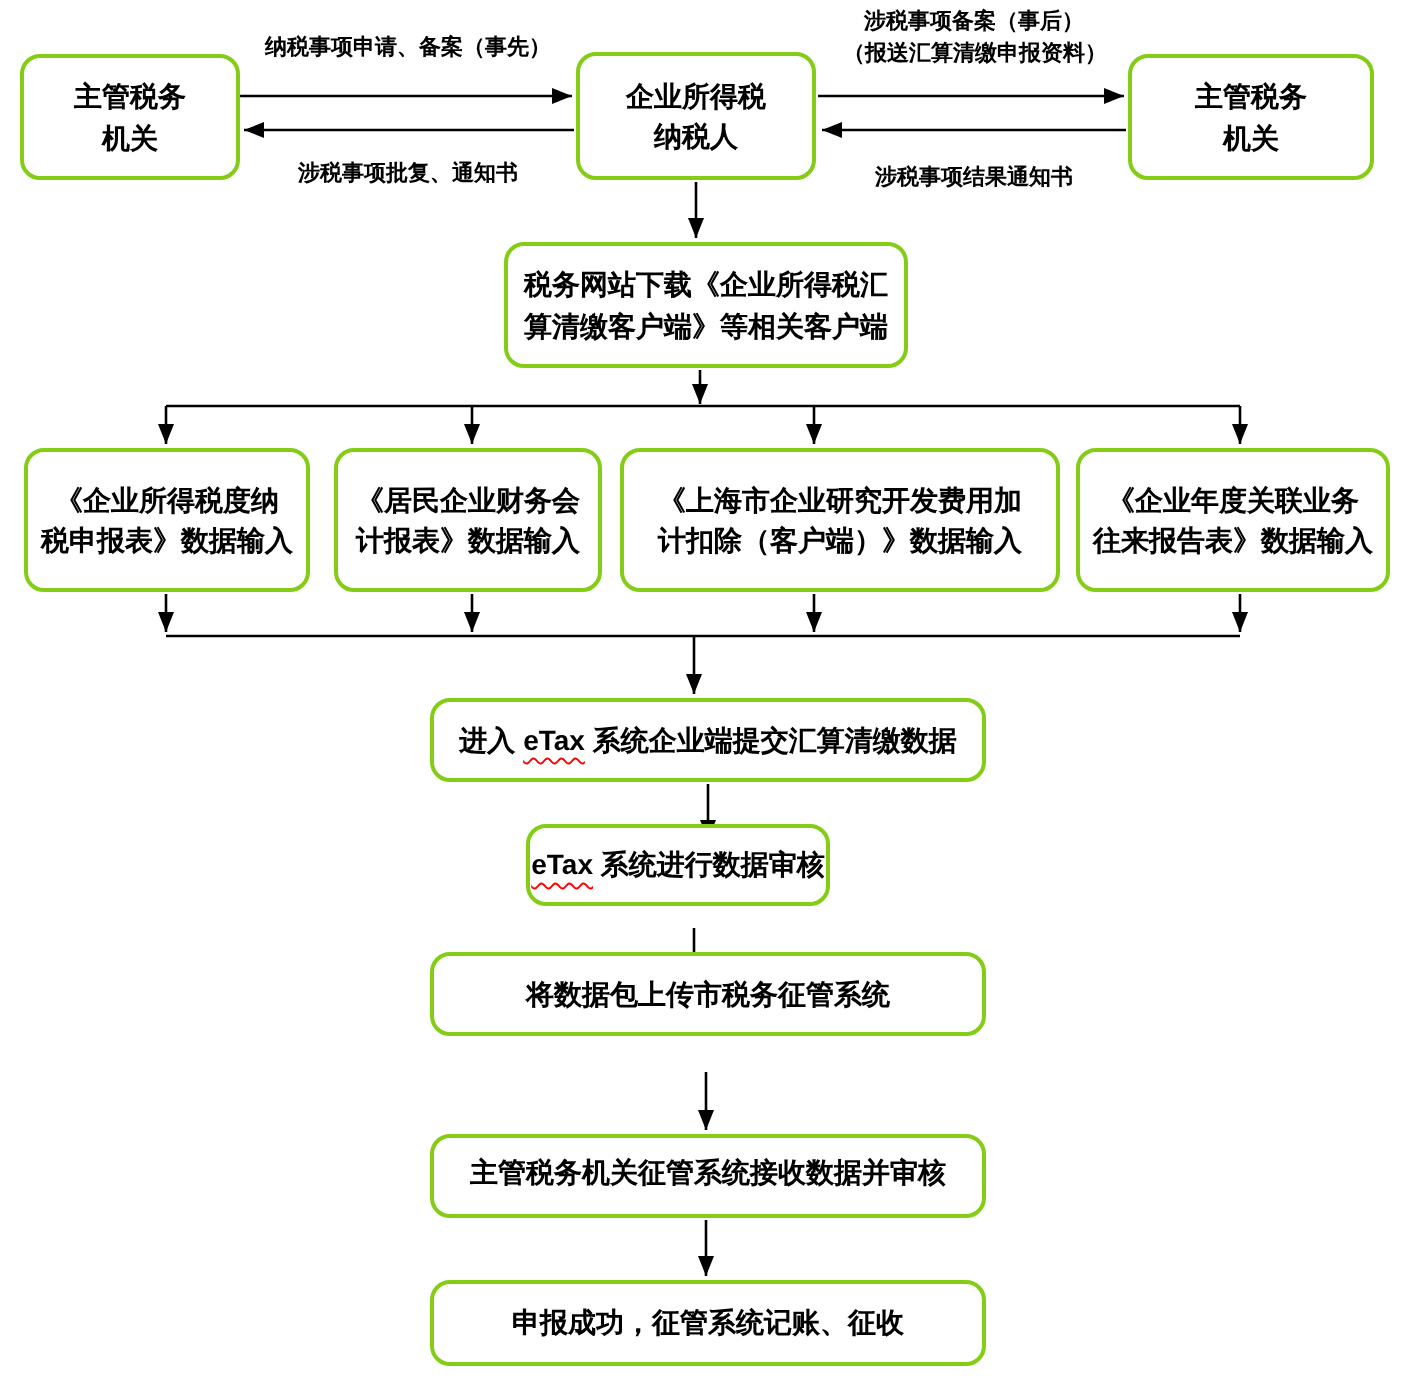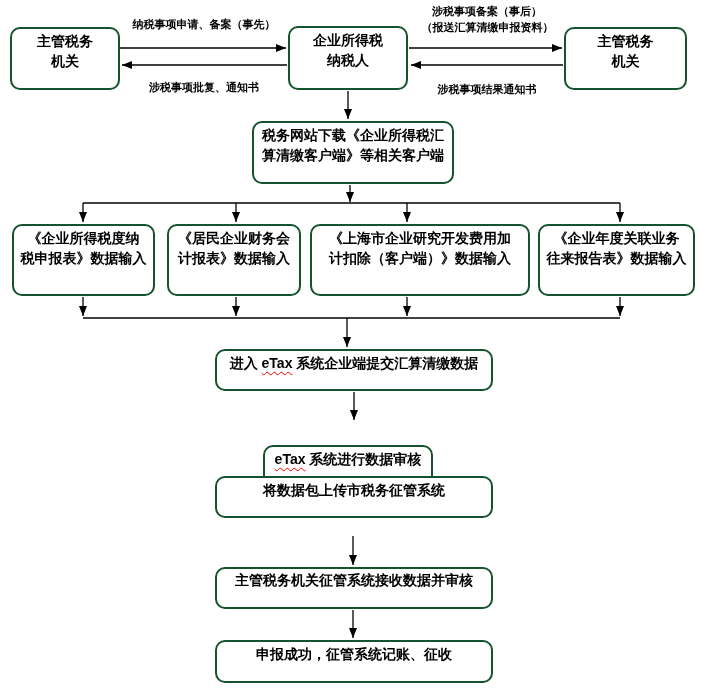--- a/index.html
+++ b/index.html
@@ -13,26 +13,27 @@
     overflow: hidden;
   }
   #connectors {
     position: absolute;
     left: 0; top: 0;
     width: 701px; height: 690px;
   }
   .node {
     position: absolute;
     box-sizing: border-box;
-    border: 2px solid #14532d;
+    border: 2px solid #84cc16;
     border-radius: 10px;
     background: #ffffff;
     display: flex;
     flex-direction: column;
     align-items: center;
+    justify-content: center;
     text-align: center;
     font-weight: bold;
     font-size: 14px;
     line-height: 1.45;
     padding: 2px 4px;
   }
   .edge-label {
     position: absolute;
     font-weight: bold;
     font-size: 11px;
@@ -133,21 +134,21 @@
 
   <div class="node" style="left:538px; top:224px; width:157px; height:72px;">
     <span class="ln">《企业年度关联业务</span>
     <span class="ln">往来报告表》数据输入</span>
   </div>
 
   <div class="node" style="left:215px; top:349px; width:278px; height:42px;">
     <span class="ln pre"><span>进入 </span><span class="wavy">eTax</span><span> 系统企业端提交汇算清缴数据</span></span>
   </div>
 
-  <div class="node" style="left:263px; top:445px; width:170px; height:41px;">
+  <div class="node" style="left:263px; top:412px; width:152px; height:41px;">
     <span class="ln pre"><span class="wavy">eTax</span><span> 系统进行数据审核</span></span>
   </div>
 
   <div class="node" style="left:215px; top:476px; width:278px; height:42px;">
     <span class="ln">将数据包上传市税务征管系统</span>
   </div>
 
   <div class="node" style="left:215px; top:567px; width:278px; height:42px;font-family:Liberation Serif, serif;">
     <span class="ln">主管税务机关征管系统接收数据并审核</span>
   </div>

